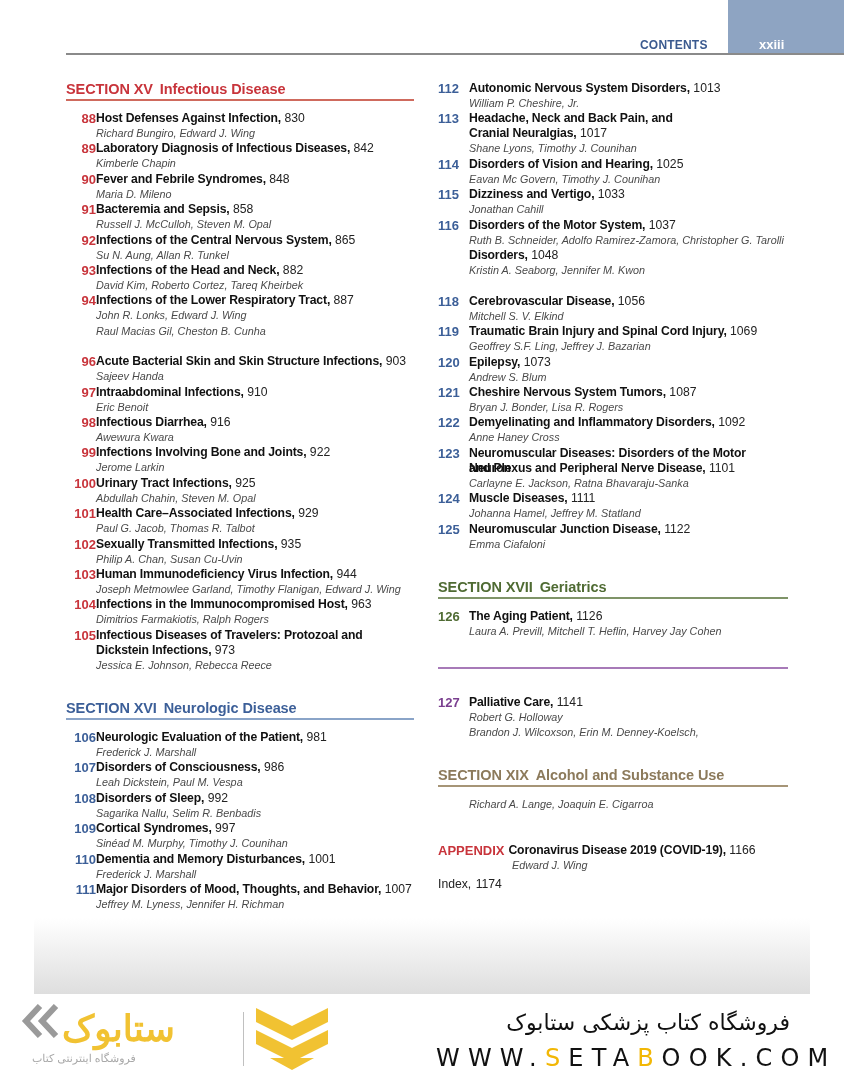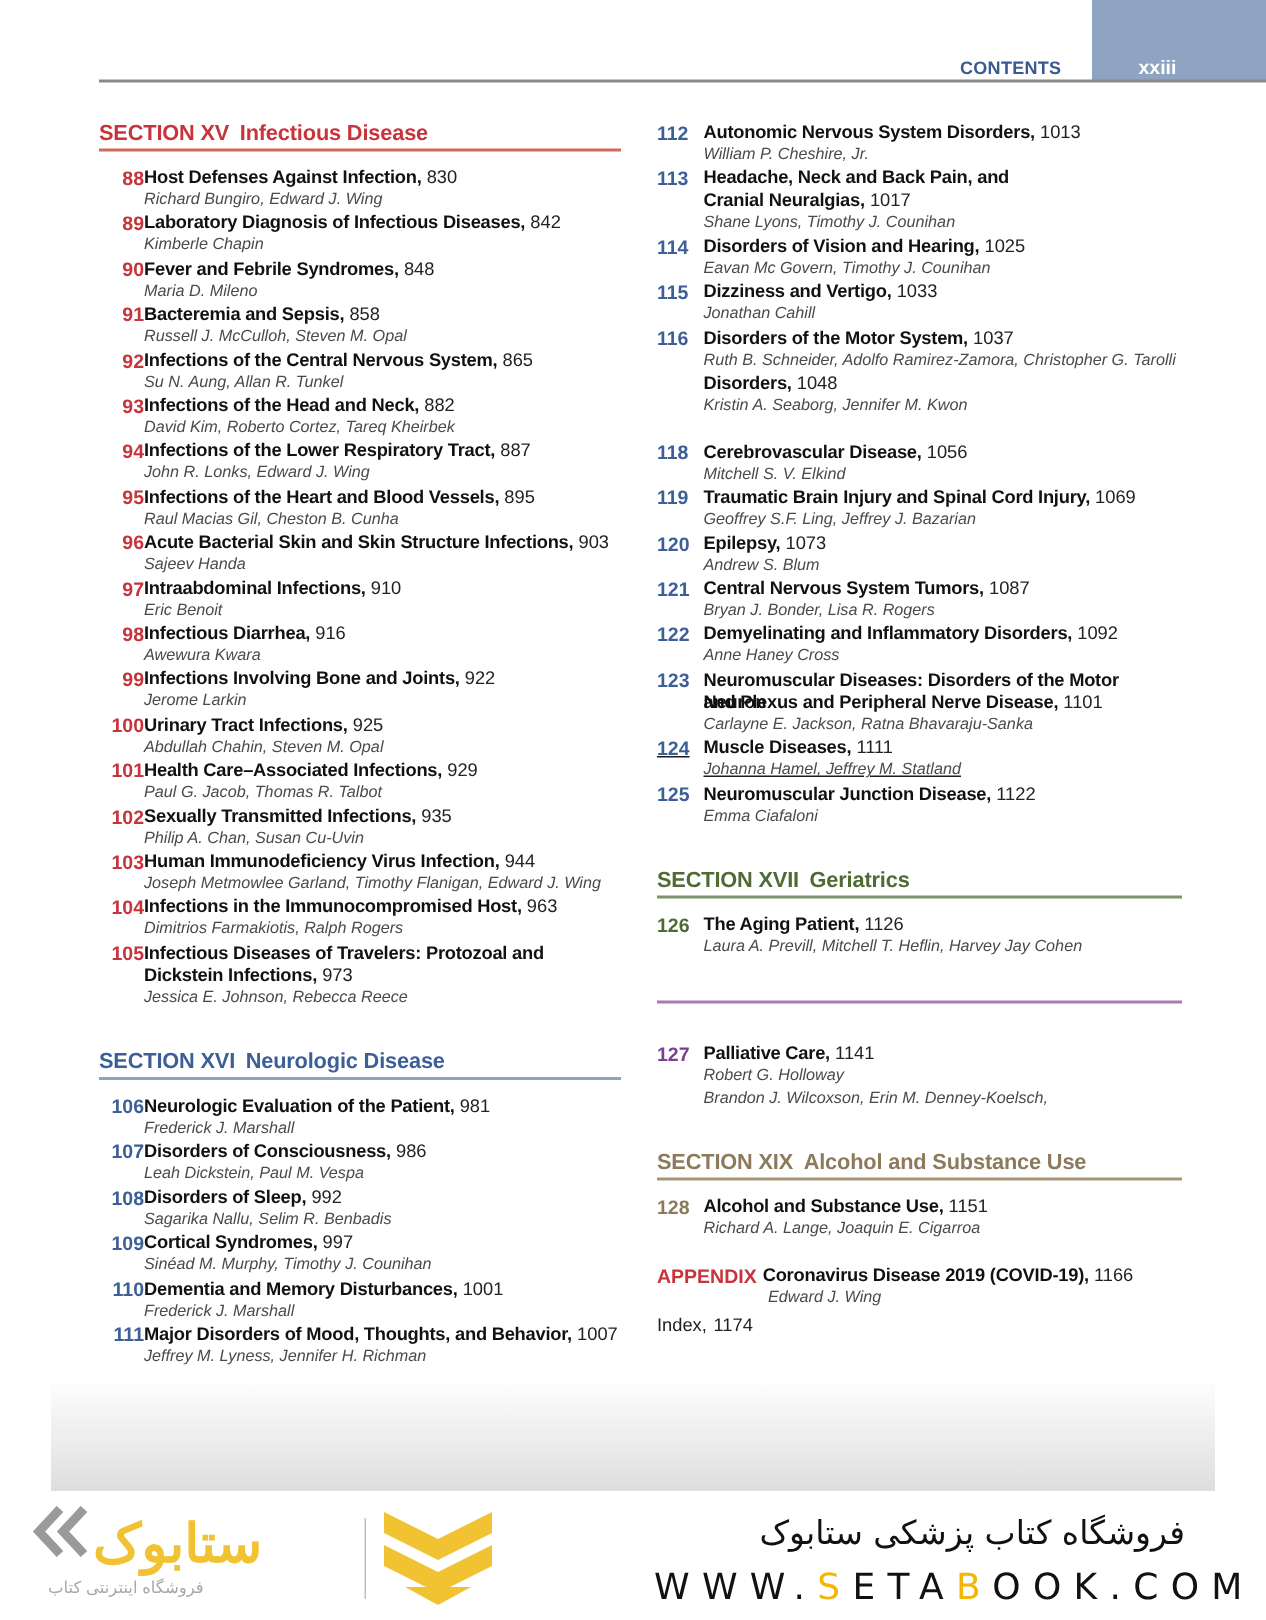--- a/index.html
+++ b/index.html
@@ -110,24 +110,20 @@
         <div class="entry-authors" style="padding-left:30px">David Kim, Roberto Cortez, Tareq Kheirbek</div>
       </div>
       <div class="entry" style="top: 293.4px;">
         <div class="entry-line" style="position:relative;height:15px;">
           <span class="entry-num" style="color:#c8343b">94</span>
           <span class="entry-text"><span class="entry-title">Infections of the Lower Respiratory Tract,</span> <span class="entry-page">887</span></span>
         </div>
         <div class="entry-authors" style="padding-left:30px">John R. Lonks, Edward J. Wing</div>
       </div>
       <div class="entry" style="top: 323.8px;">
-        <div class="entry-line" style="position:relative;height:15px;">
-          <span class="entry-num" style="color:#c8343b">95</span>
-          <span class="entry-text"><span class="entry-title">Infections of the Heart and Blood Vessels,</span> <span class="entry-page">895</span></span>
-        </div>
         <div class="entry-authors" style="padding-left:30px">Raul Macias Gil, Cheston B. Cunha</div>
       </div>
       <div class="entry" style="top: 354.2px;">
         <div class="entry-line" style="position:relative;height:15px;">
           <span class="entry-num" style="color:#c8343b">96</span>
           <span class="entry-text"><span class="entry-title">Acute Bacterial Skin and Skin Structure Infections,</span> <span class="entry-page">903</span></span>
         </div>
         <div class="entry-authors" style="padding-left:30px">Sajeev Handa</div>
       </div>
       <div class="entry" style="top: 384.6px;">
@@ -313,42 +309,42 @@
       <div class="entry" style="top: 354.6px;">
         <div class="entry-line" style="position:relative;height:15px;">
           <span class="entry-num" style="color:#3c5f98">120</span>
           <span class="entry-text"><span class="entry-title">Epilepsy,</span> <span class="entry-page">1073</span></span>
         </div>
         <div class="entry-authors" style="padding-left:31px">Andrew S. Blum</div>
       </div>
       <div class="entry" style="top: 385px;">
         <div class="entry-line" style="position:relative;height:15px;">
           <span class="entry-num" style="color:#3c5f98">121</span>
-          <span class="entry-text"><span class="entry-title">Central Nervous System Tumors,</span> <span class="entry-page">1087</span></span>
+          <span class="entry-text"><span class="entry-title">Cheshire Nervous System Tumors,</span> <span class="entry-page">1087</span></span>
         </div>
         <div class="entry-authors" style="padding-left:31px">Bryan J. Bonder, Lisa R. Rogers</div>
       </div>
       <div class="entry" style="top: 415.4px;">
         <div class="entry-line" style="position:relative;height:15px;">
           <span class="entry-num" style="color:#3c5f98">122</span>
           <span class="entry-text"><span class="entry-title">Demyelinating and Inflammatory Disorders,</span> <span class="entry-page">1092</span></span>
         </div>
         <div class="entry-authors" style="padding-left:31px">Anne Haney Cross</div>
       </div>
       <div class="entry" style="top: 445.8px;">
         <div class="entry-line" style="position:relative;height:15px;">
           <span class="entry-num" style="color:#3c5f98">123</span>
           <span class="entry-text"><span class="entry-title">Neuromuscular Diseases: Disorders of the Motor Neuron</span></span>
         </div>
         <div class="entry-line" style="position:relative;height:15px;">
           <span class="entry-text"><span class="entry-title">and Plexus and Peripheral Nerve Disease,</span> <span class="entry-page">1101</span></span>
         </div>
         <div class="entry-authors" style="padding-left:31px">Carlayne E. Jackson, Ratna Bhavaraju-Sanka</div>
       </div>
-      <div class="entry" style="top: 491.4px; text-decoration: underline;">
+      <div class="entry" style="top: 491.4px;">
         <div class="entry-line" style="position:relative;height:15px;">
           <span class="entry-num" style="color:#3c5f98">124</span>
           <span class="entry-text"><span class="entry-title">Muscle Diseases,</span> <span class="entry-page">1111</span></span>
         </div>
         <div class="entry-authors" style="padding-left:31px">Johanna Hamel, Jeffrey M. Statland</div>
       </div>
       <div class="entry" style="top: 521.8px;">
         <div class="entry-line" style="position:relative;height:15px;">
           <span class="entry-num" style="color:#3c5f98">125</span>
           <span class="entry-text"><span class="entry-title">Neuromuscular Junction Disease,</span> <span class="entry-page">1122</span></span>
@@ -388,24 +384,20 @@
     </div>
 
   <div class="section-head" style="top:767px;">
     <div class="section-title" style="color:#8c7a5b;">
       <span class="roman">SECTION XIX</span><span>Alcohol and Substance Use</span>
     </div>
     <div class="section-rule" style="background:#a69577;"></div>
   </div>
   <div id="sec4">
       <div class="entry" style="top: 797px;">
-        <div class="entry-line" style="position:relative;height:15px;">
-          <span class="entry-num" style="color:#8c7a5b">128</span>
-          <span class="entry-text"><span class="entry-title">Alcohol and Substance Use,</span> <span class="entry-page">1151</span></span>
-        </div>
         <div class="entry-authors" style="padding-left:31px">Richard A. Lange, Joaquin E. Cigarroa</div>
       </div>
     </div>
 
   <div class="entry" style="top:843px;">
     <div class="entry-line" style="position:relative;height:15px;">
       <span class="appendix-label">APPENDIX</span>
       <span style="margin-left:4px;">
         <span class="entry-title">Coronavirus Disease 2019 (COVID-19),</span>
         <span class="entry-page">1166</span>

